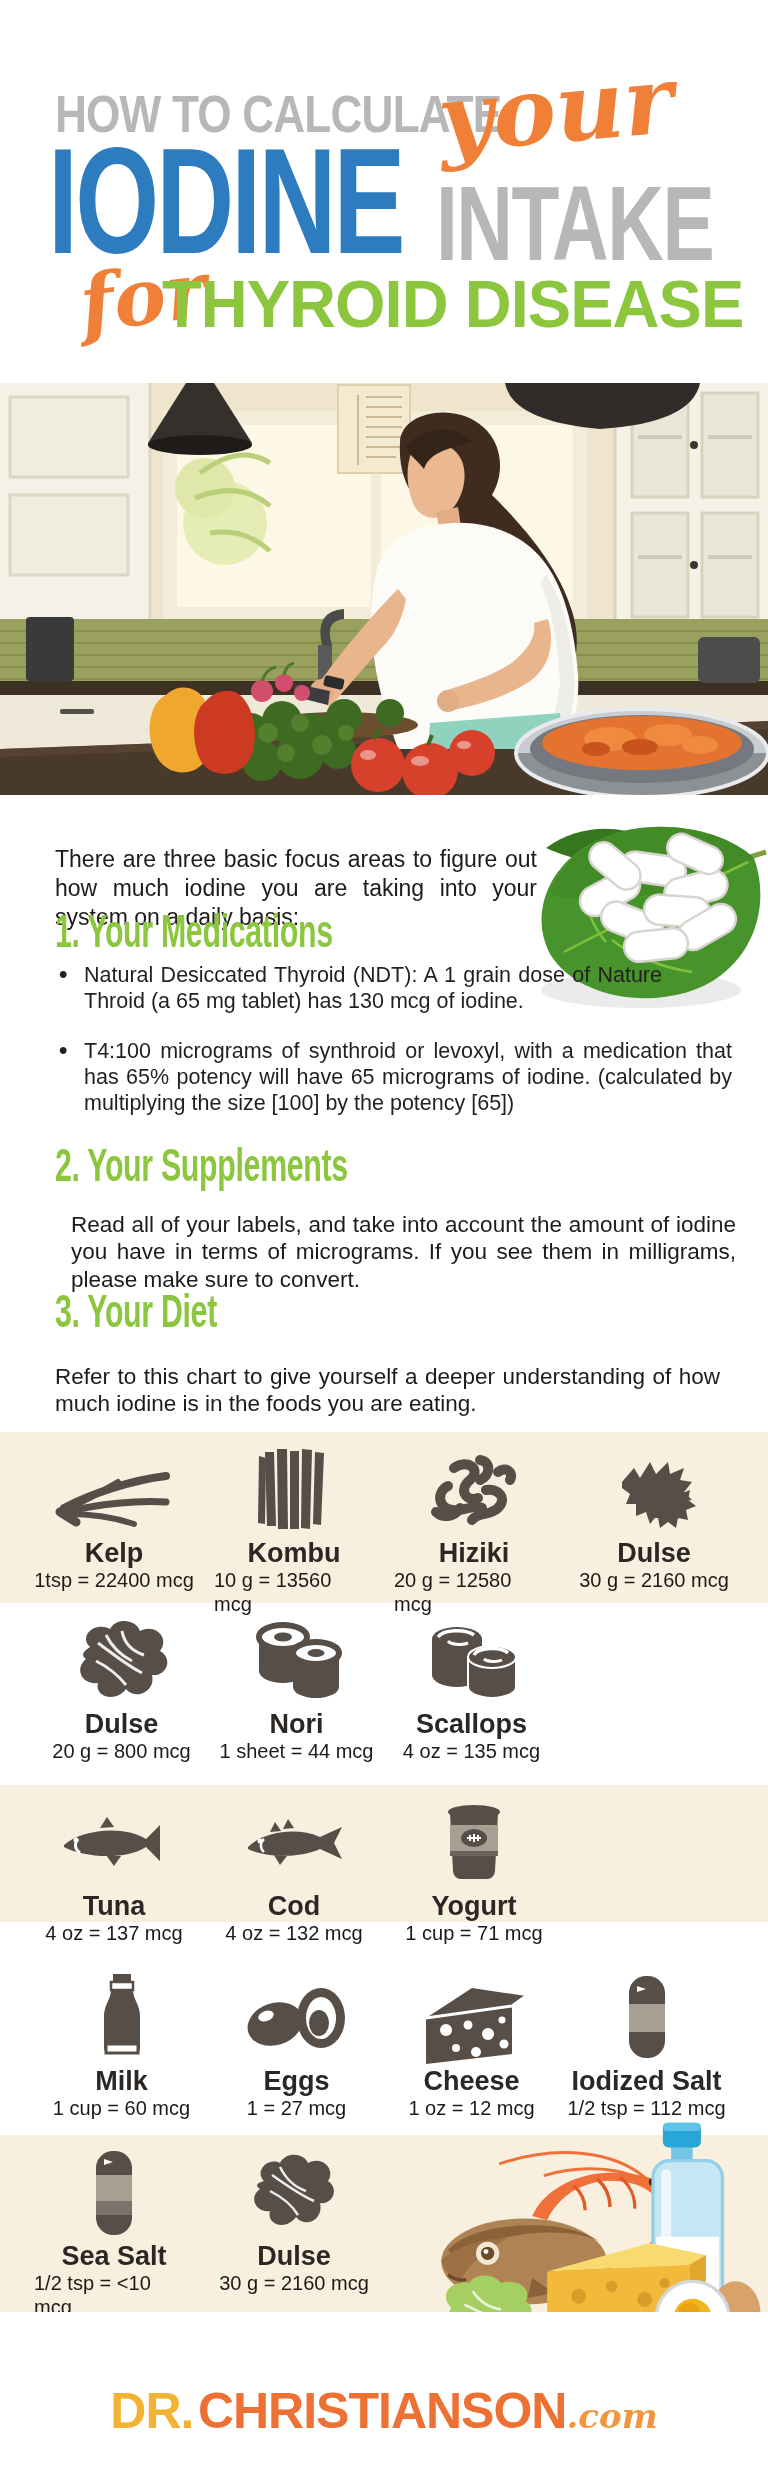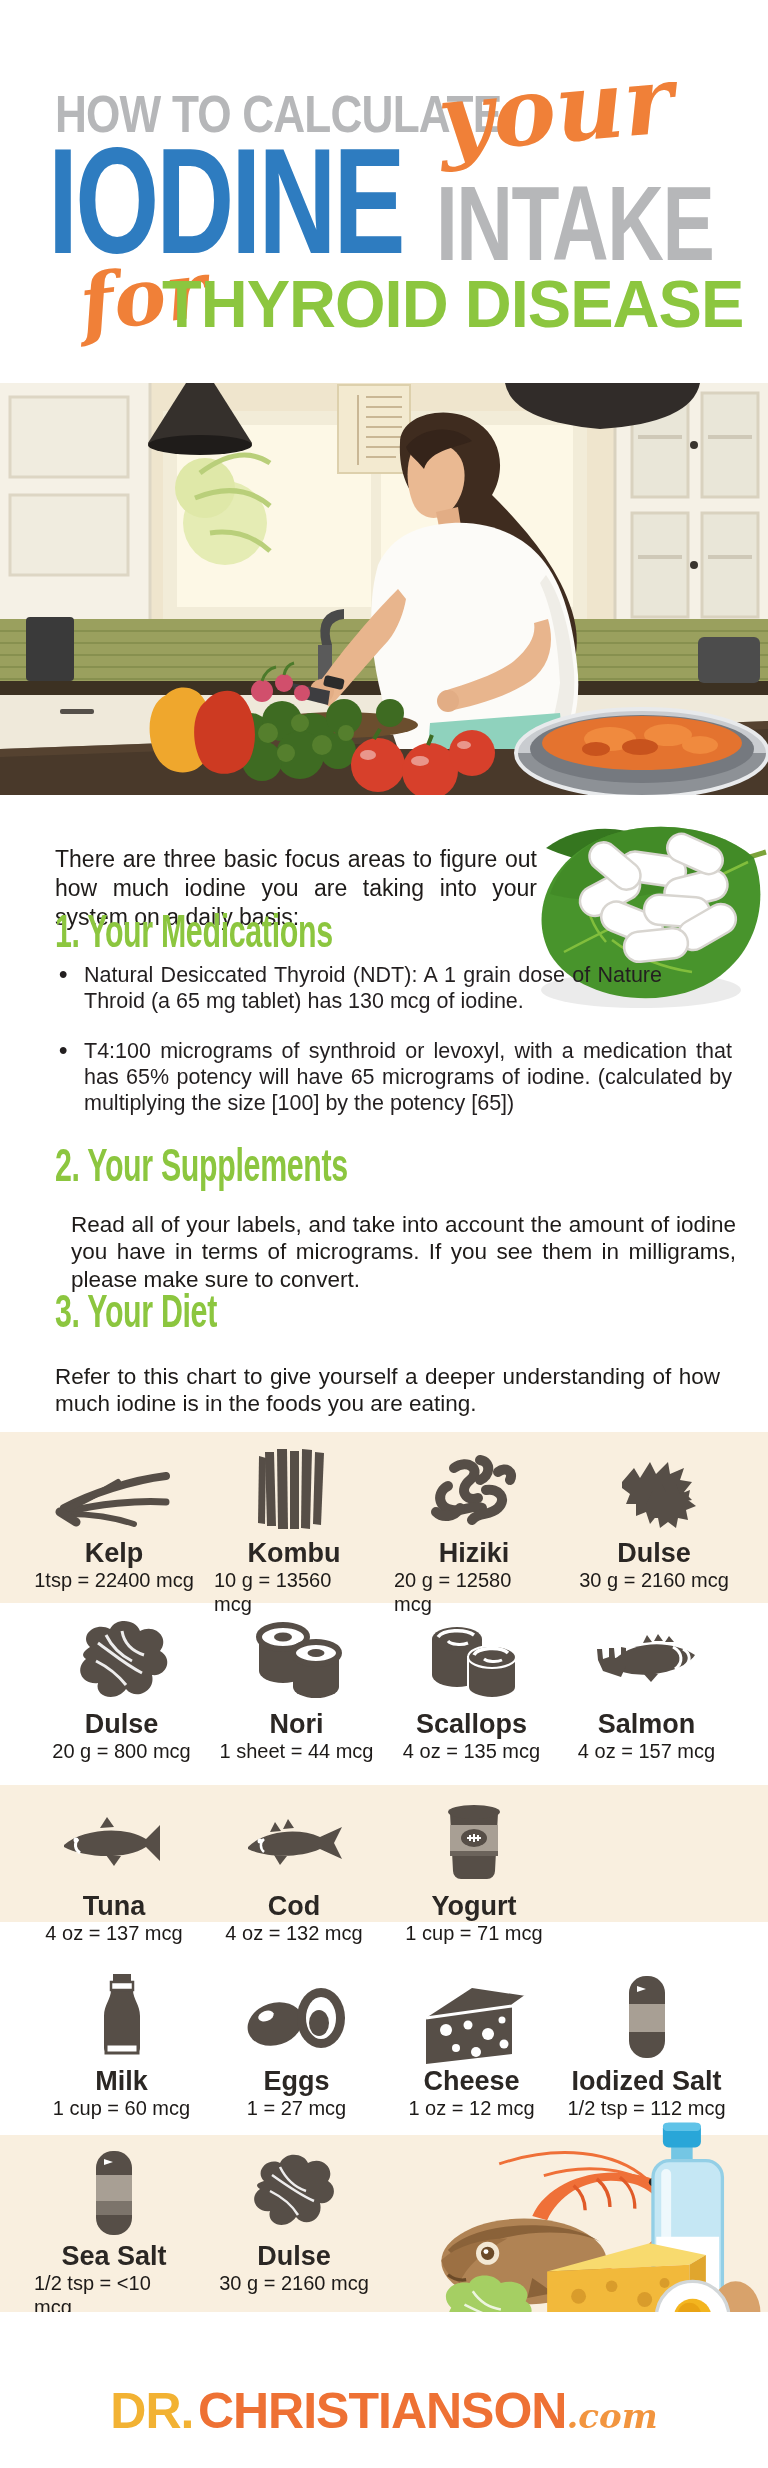--- a/index.html
+++ b/index.html
@@ -362,38 +362,20 @@
           <path d="M36 28 a12 5 0 0 0 20 2" stroke="#fff" stroke-width="3" fill="none"></path>
           <path fill="#564e47" d="M56 44 v30 a24 11 0 0 0 48 0 v-30 z" stroke="#fff" stroke-width="2"></path>
           <ellipse cx="80" cy="44" rx="24" ry="11" fill="#564e47" stroke="#fff" stroke-width="2"></ellipse>
           <path d="M62 42 a18 8 0 0 1 34 -2" stroke="#fff" stroke-width="3.5" fill="none"></path>
           <path d="M72 46 a11 4.5 0 0 0 18 1" stroke="#fff" stroke-width="3" fill="none"></path>
           </svg>
       </div>
       <div class="food-name">Scallops</div>
       <div class="food-value">4 oz = 135 mcg</div>
     </div>
-    <div class="cell">
-      <div class="icon-box">
-        <svg width="120" height="96" viewBox="0 0 120 96">
-          <g fill="#564e47">
-            <path d="M28 46 C46 28 84 26 108 42 C96 60 52 68 28 56 C26 53 26 49 28 46 Z"></path>
-            <path d="M10 36 l5 0 1 10 6 -2 0 -9 5 0 1 10 6 -1 0 -10 5 1 0 18 -5 11 -18 -6 -5 -11z"></path>
-            <path d="M56 30 l4 -8 5 7zM67 28 l4 -7 5 7zM78 29 l4 -6 5 6z"></path>
-            <path d="M54 58 l10 11 7 -8z"></path>
-            </g>
-          <g stroke="#fff" stroke-width="3" fill="none">
-            <path d="M86 34 a18 14 0 0 1 2 22"></path>
-              <path d="M96 36 a14 11 0 0 1 2 17"></path>
-            </g>
-          </svg>
-      </div>
-      <div class="food-name">Salmon</div>
-      <div class="food-value">4 oz = 157 mcg</div>
-    </div>
   </div>
 
   <div class="food-row row3 cream">
     <div class="cell">
       <div class="icon-box">
         <svg width="120" height="96" viewBox="0 0 120 96">
           <g fill="#564e47">
             <path d="M10 50 C28 34 70 30 92 44 L106 30 L106 66 L92 52 C70 66 28 62 10 52 Z"></path>
             <path d="M46 33 l7 -11 7 10z"></path>
               <path d="M52 60 l8 11 7 -10z"></path>

